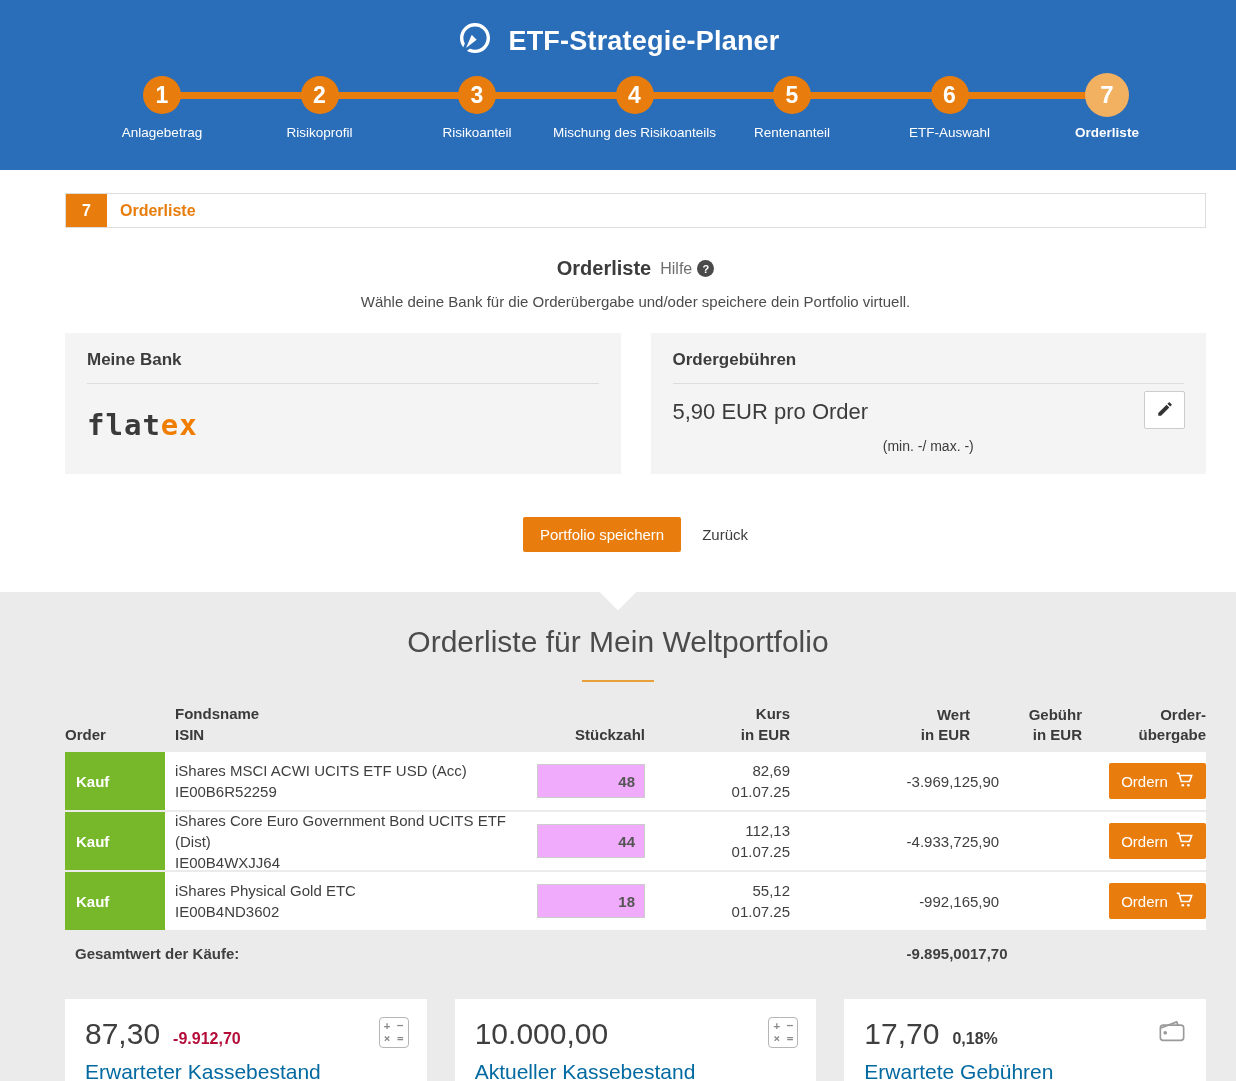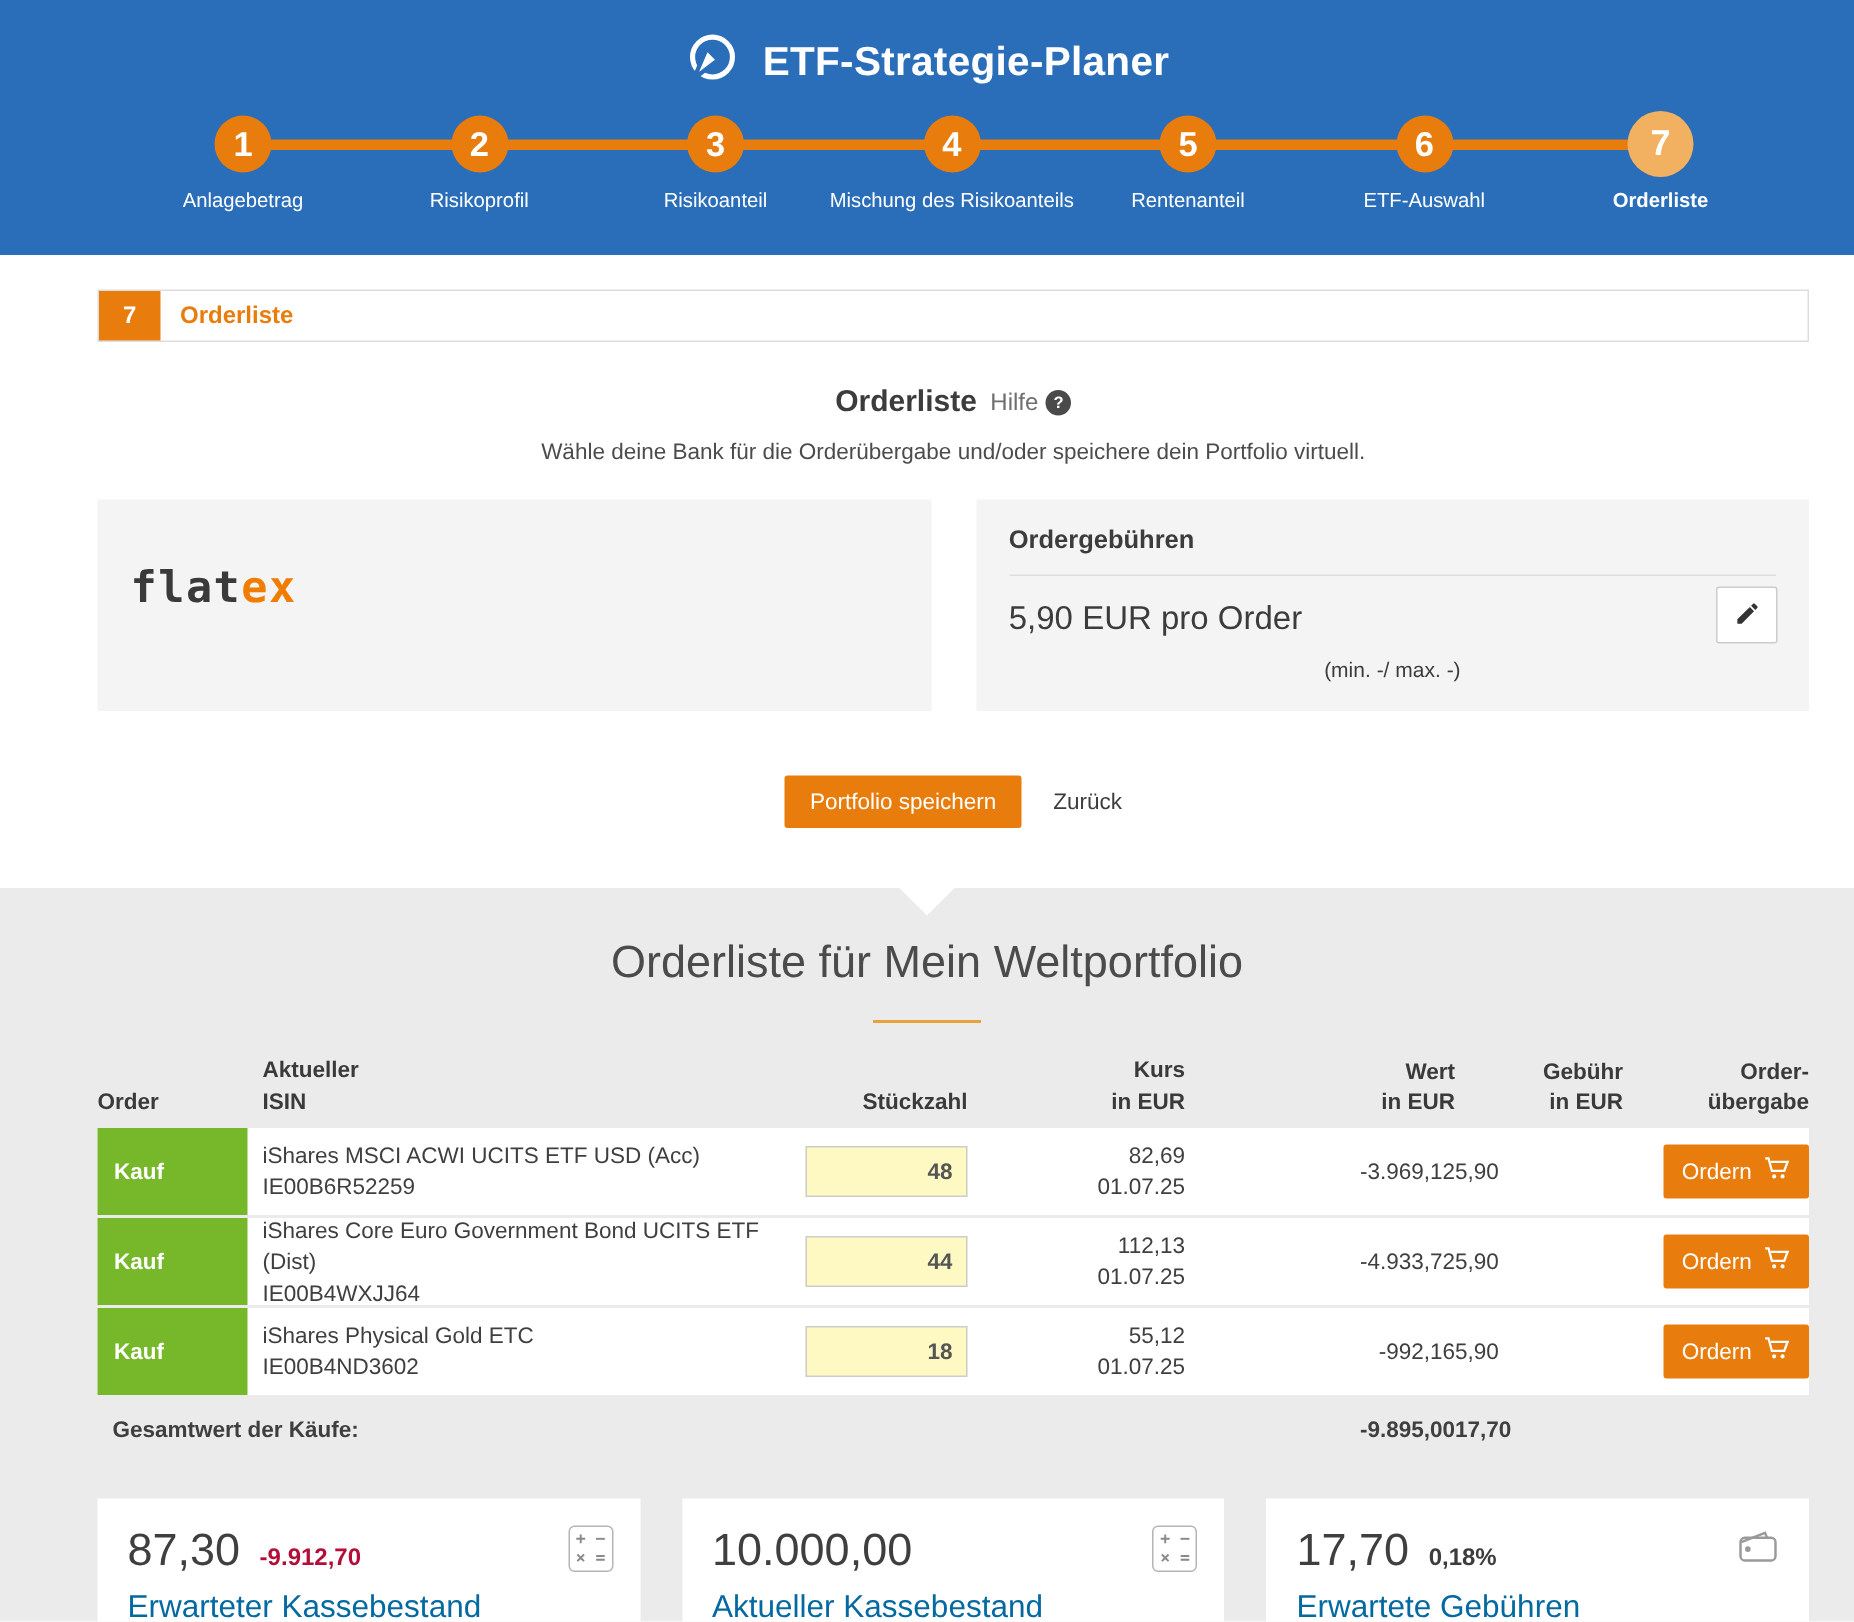--- a/index.html
+++ b/index.html
@@ -65,21 +65,21 @@
   .col-kurs  { width:145px; text-align:right; line-height:1.4; }
   .col-wert  { width:180px; text-align:right; }
   .col-fee   { width:112px; }
   .col-act   { width:124px; display:flex; justify-content:flex-end; }
   .thead { align-items:flex-end; padding-bottom:7px; font-weight:700; color:#3a3a3a; line-height:1.35; }
   .thead .col-order { align-self:flex-end; }
   .thead .col-qty, .thead .col-kurs, .thead .col-wert, .thead .col-fee { display:block; text-align:right; }
   .thead .col-act { display:block; text-align:right; }
   .drow { background:#fff; height:58px; margin-bottom:2px; }
   .buy-cell { background:#76b82a; color:#fff; font-weight:700; display:flex; align-items:center; padding-left:11px; height:100%; }
-  .qty-input { width:108px; height:34px; border:1px solid #ccc; background:#fef9c3; text-align:right;
+  .qty-input { width:108px; height:34px; border:1px solid #ccc; background:#f0abfc; text-align:right;
                padding-right:9px; font-size:15px; font-weight:700; color:#555; font-family:inherit; }
   .order-btn { width:97px; height:36px; background:#e87d0d; border:none; border-radius:2px; color:#fff; font-size:15px;
                display:flex; align-items:center; justify-content:center; gap:8px; cursor:pointer; font-family:inherit; }
   .total-row { margin-top:2px; padding:13px 0; font-weight:700; }
   .total-label { width:470px; padding-left:10px; }
 
   .cards { margin:24px 30px 0 65px; display:flex; gap:28px; }
   .card { flex:1; background:#fff; padding:18px 20px; position:relative; height:96px; }
   .card-value-row { display:flex; align-items:baseline; gap:13px; }
   .card-value { font-size:30px; color:#3f3f3f; }
@@ -148,20 +148,21 @@
     <span class="intro-title">Orderliste</span>
     <span class="help-link">
       <span>Hilfe</span>
       <span class="help-badge">?</span>
     </span>
   </div>
   <div class="intro-sub">Wähle deine Bank für die Orderübergabe und/oder speichere dein Portfolio virtuell.</div>
 
   <div class="boxes">
     <div class="box">
+      <div class="box-title">Meine Bank</div>
       <div class="bank-logo"><span>flat</span><span class="lx">ex</span></div>
     </div>
     <div class="box">
       <div class="box-title">Ordergebühren</div>
       <div class="fee-amount">5,90 EUR pro Order</div>
       <div class="fee-minmax">(min. -/ max. -)</div>
       <button class="edit-btn">
         <span>
           <svg viewBox="0 0 24 24" width="18" height="18" fill="#333">
             <path d="M3 17.2V21h3.8L17.8 9.9l-3.7-3.7L3 17.2zM20.7 7a1 1 0 0 0 0-1.4l-2.3-2.3a1 1 0 0 0-1.4 0l-1.8 1.8 3.7 3.7L20.7 7z"></path>
@@ -179,21 +180,21 @@
 
 <div class="lower">
   <div class="notch"></div>
   <div class="lower-title">Orderliste für Mein Weltportfolio</div>
   <div class="lower-title-underline"></div>
 
   <div class="table-wrap">
     <div class="trow thead">
       <div class="col-order">Order</div>
       <div class="col-fund">
-        <div>Aktueller</div>
+        <div>Fondsname</div>
         <div>ISIN</div>
       </div>
       <div class="col-qty">Stückzahl</div>
       <div class="col-kurs">
         <div>Kurs</div>
         <div>in EUR</div>
       </div>
       <div class="col-wert">
         <div>Wert</div>
         <div>in EUR</div>

